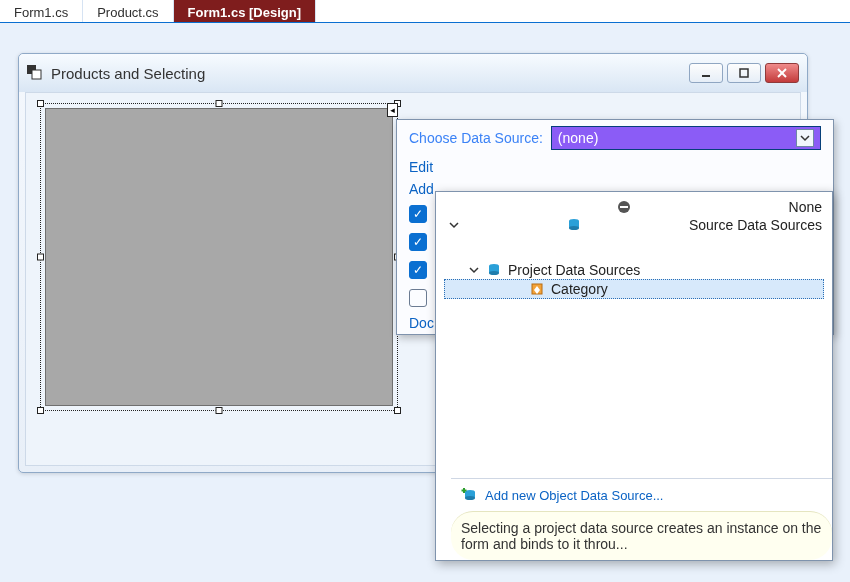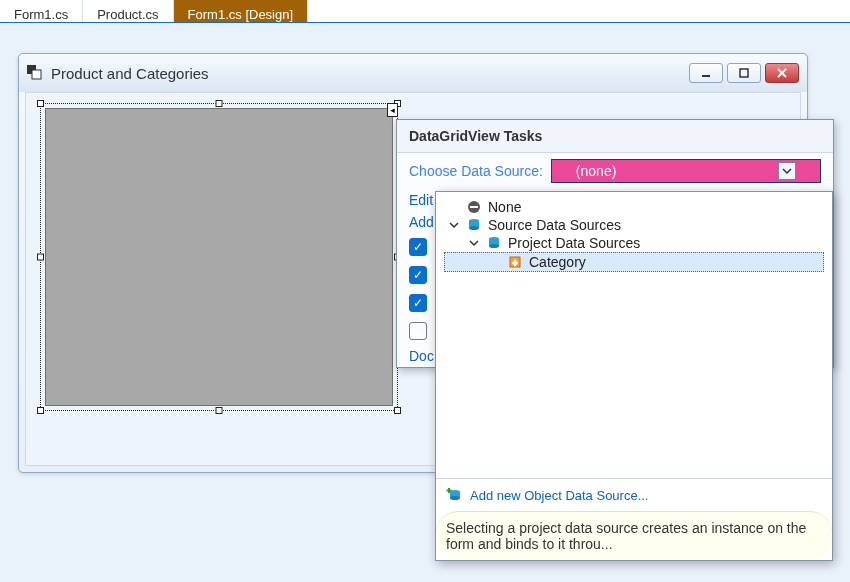--- a/index.html
+++ b/index.html
@@ -13,39 +13,39 @@
     overflow: hidden;
     position: relative;
   }
 
   
   .doc-tabs {
     display: flex;
     align-items: stretch;
     height: 30px;
     background: #fff;
-    border-bottom: 1px solid #1d4ed8;
+    border-bottom: 6px solid #1d4ed8;
   }
   .doc-tab {
     display: flex;
     align-items: center;
     padding: 0 14px;
     border-right: 1px solid #d6e3f3;
     font-size: 13px;
     color: #2f2f2f;
     gap: 8px;
     cursor: default;
   }
   .doc-tab .dirty-dot {
     width: 7px; height: 7px; border-radius: 50%; background: #2f2f2f;
   }
   .doc-tab.active {
-    background: #a16207;
+    background: #7f1d1d;
     color: #fff;
-    font-weight: 400;
+    font-weight: 700;
   }
 
   
   .designer-area {
     position: absolute;
     left: 0; right: 0; top: 22px; bottom: 0;
     background: #e9f1fb;
     border-top: 1px solid #0a6fd1;
   }
 
@@ -161,25 +161,25 @@
   }
   .tasks-row {
     display: flex; align-items: center;
     padding: 6px 12px;
     gap: 8px;
   }
   .ds-label { color: #3b82f6; }
   .ds-select {
     flex: 1;
     height: 24px;
-    background: #ec4899;
+    background: #8b5cf6;
     color: #fff;
     border: 1px solid #063f7a;
     display: flex; align-items: center; justify-content: space-between;
-    padding: 0 24px;
+    padding: 0 6px;
   }
   .ds-select .chev {
     width: 18px; height: 18px;
     border: 1px solid #6f87a5;
     background: #f1f6fc;
     color: #333;
     display: flex; align-items: center; justify-content: center;
     font-size: 10px;
   }
   .link-row {
@@ -221,31 +221,32 @@
   }
   .tree-node {
     display: flex; align-items: center;
     gap: 6px;
     padding: 1px 2px;
   }
   .tree-node.sel {
     background: #d7e9fb;
     border: 1px dotted #2a6fb6;
   }
-  .indent-1 { padding-left: 4px; }
-  .indent-2 { padding-left: 24px; }
-  .indent-3 { padding-left: 62px; }
+  .indent-1 { padding-left: 4px; justify-content: space-between; }
+  .indent-2 { padding-left: 24px; margin-top: 27px; }
+  .indent-3 { padding-left: 84px; }
   .expander {
     width: 12px; display: inline-flex; justify-content: center;
     color: #555; font-size: 10px;
   }
   .tree-icon { display: inline-flex; width: 16px; height: 16px; align-items:center; justify-content:center; }
 
   .dd-footer {
     border-top: 1px solid #cfd7e4;
+    margin-left: 15px;
   }
   .add-ds {
     display: flex; align-items: center;
     gap: 8px;
     padding: 8px 10px;
     color: #0b63c4;
   }
   .hint {
     background: #fffff0;
     border-top: 1px solid #e5e5c0;
@@ -273,21 +274,21 @@
 <div class="designer-area">
 
   <div class="form-window">
     <div class="form-titlebar">
       <span class="app-icon">
         <svg width="16" height="16" viewBox="0 0 16 16">
           <rect x="0" y="0" width="9" height="9" fill="#333"></rect>
           <rect x="5" y="5" width="9" height="9" fill="#fff" stroke="#333" stroke-width="1"></rect>
         </svg>
       </span>
-      <span class="form-title">Product and Categories</span>
+      <span class="form-title">Products and Selecting</span>
       <div class="win-buttons">
         <div class="win-btn">
           <svg width="12" height="12" viewBox="0 0 12 12">
               <rect x="2" y="8" width="8" height="2" fill="#333"></rect>
             </svg>
         </div>
         <div class="win-btn">
           <svg width="12" height="12" viewBox="0 0 12 12">
               <rect x="2" y="2" width="8" height="8" fill="none" stroke="#333" stroke-width="1.5"></rect>
             </svg>
@@ -311,21 +312,20 @@
         <div class="handle h-mr"></div>
         <div class="handle h-bl"></div>
         <div class="handle h-bm"></div>
         <div class="handle h-br"></div>
         <div class="smart-tag">◂</div>
       </div>
     </div>
   </div>
 
   <div class="tasks-panel">
-    <div class="tasks-header">DataGridView Tasks</div>
     <div class="tasks-row">
       <span class="ds-label">Choose Data Source:</span>
       <div class="ds-select">
         <span>(none)</span>
         <span class="chev">
           <svg width="10" height="10" viewBox="0 0 10 10">
               <polyline points="1,3 5,7 9,3" fill="none" stroke="#333" stroke-width="1.5"></polyline>
             </svg>
         </span>
       </div>

